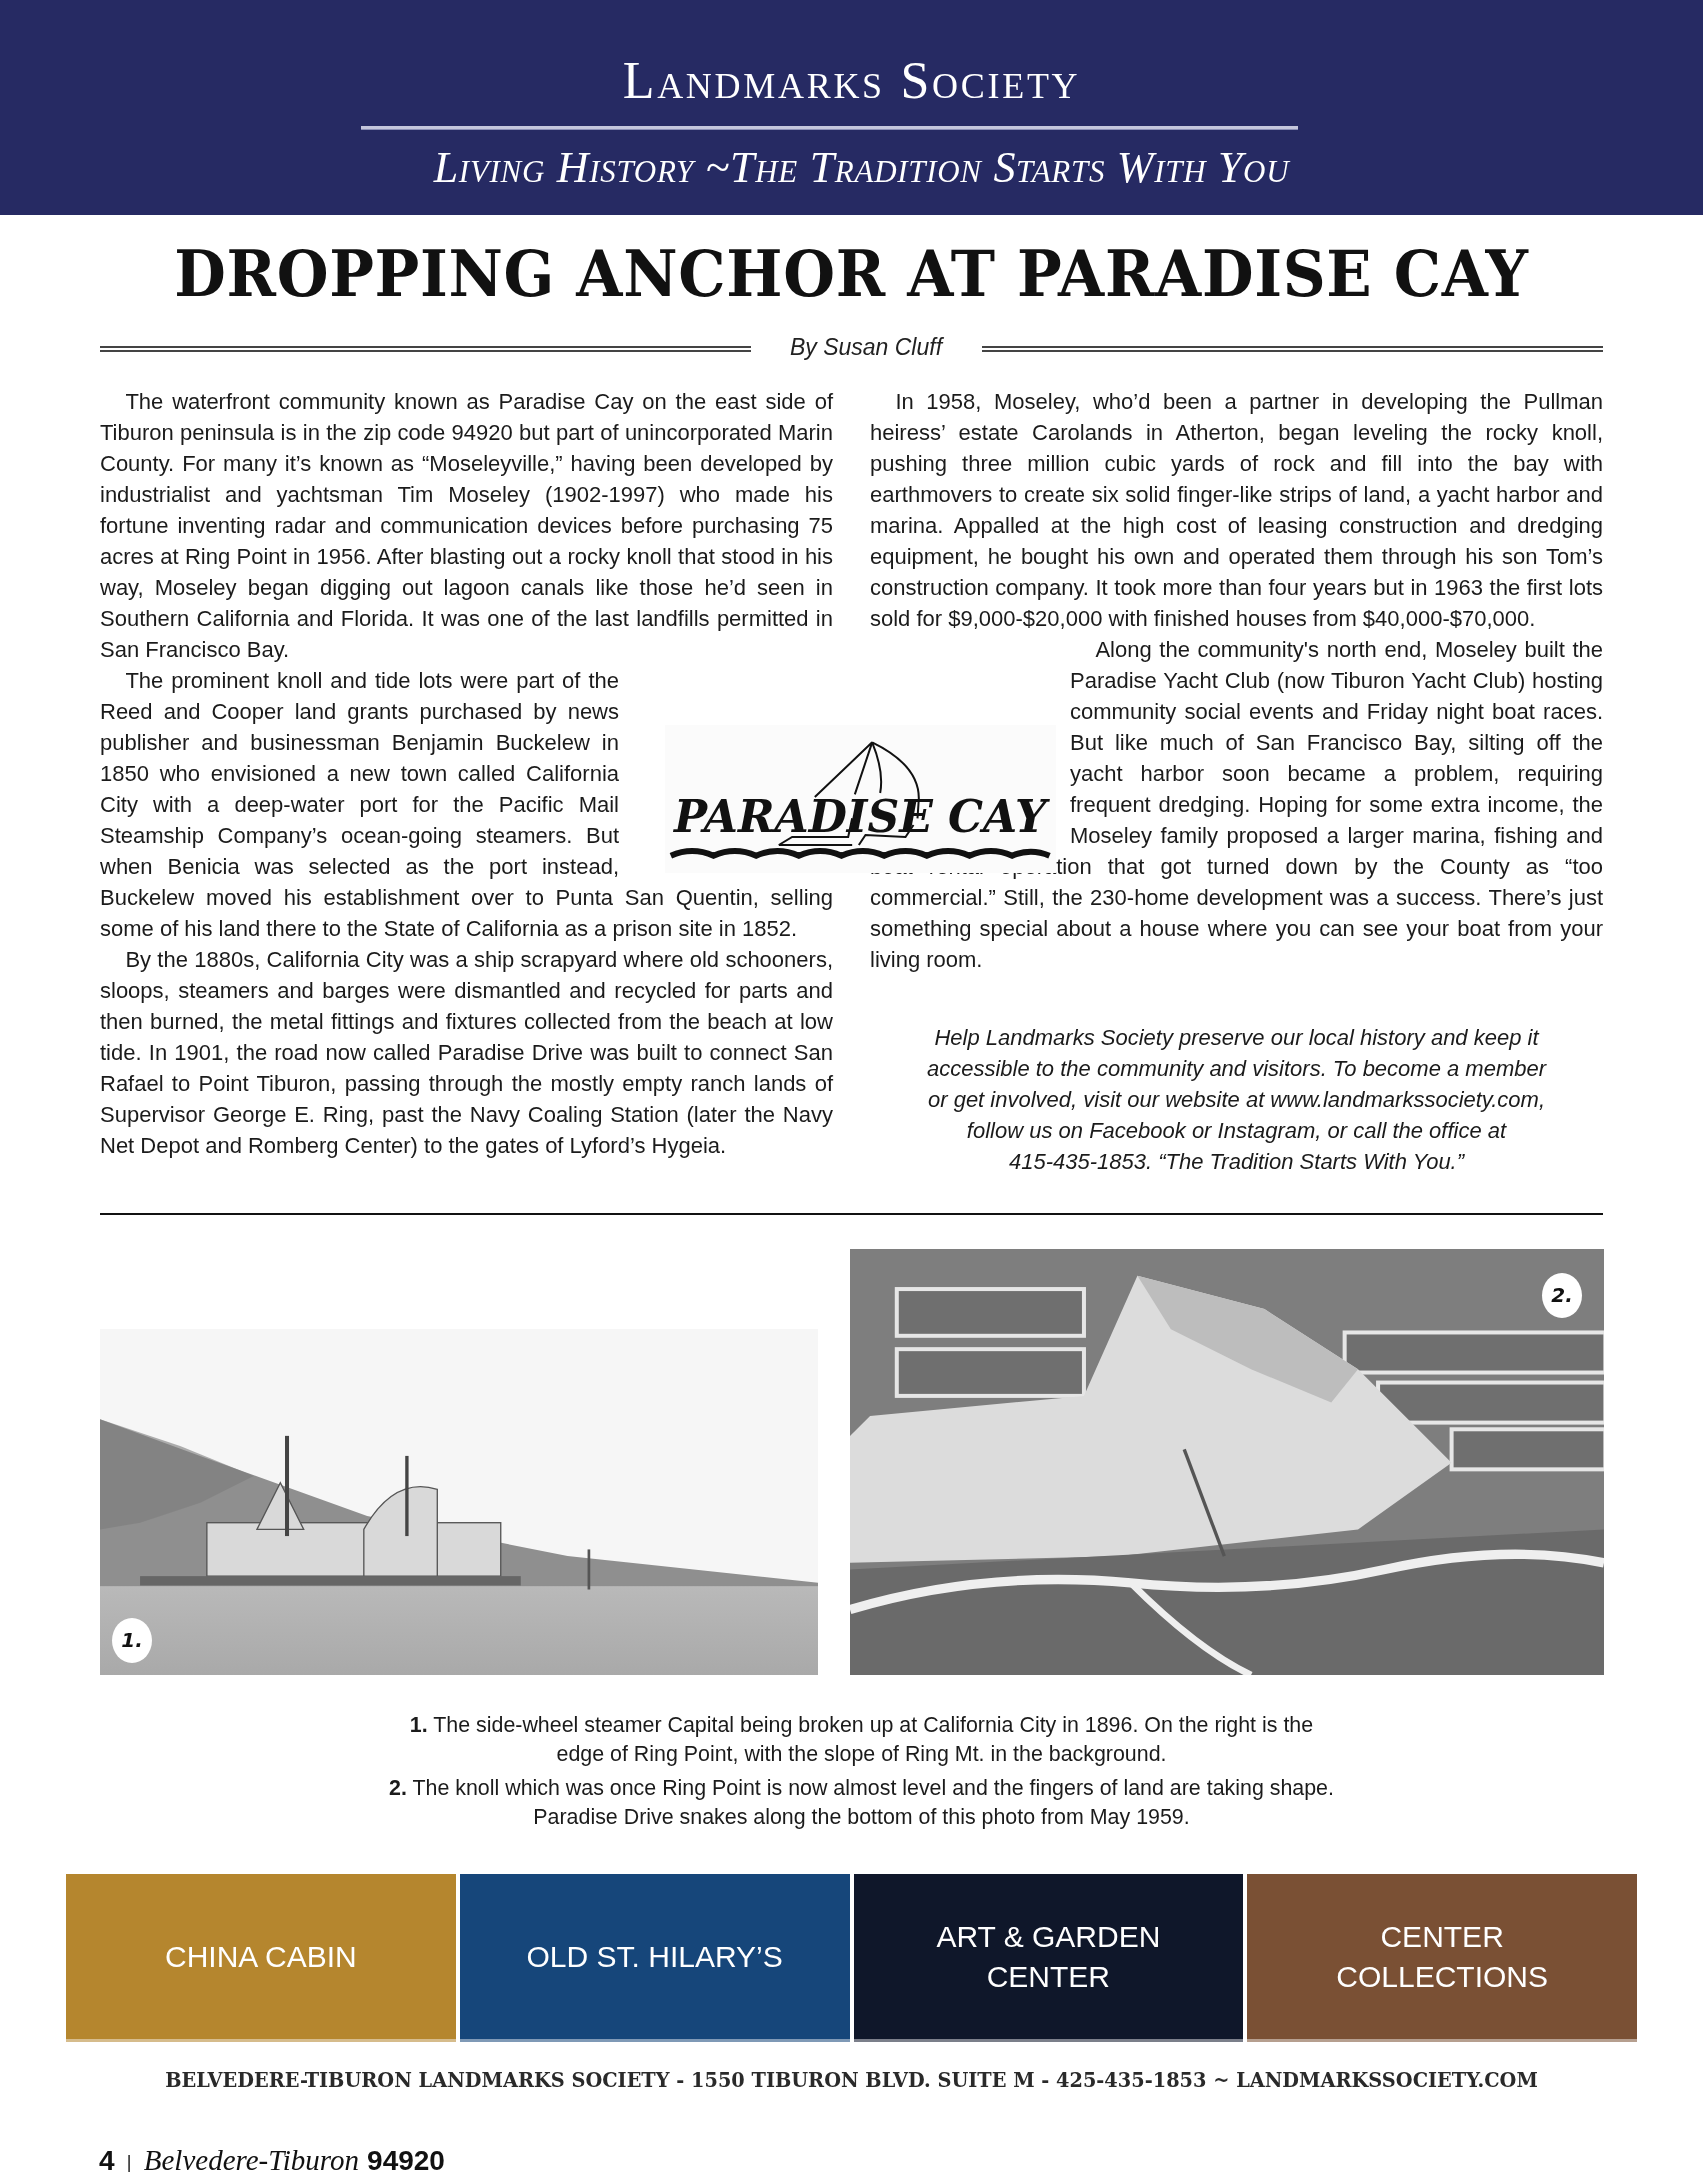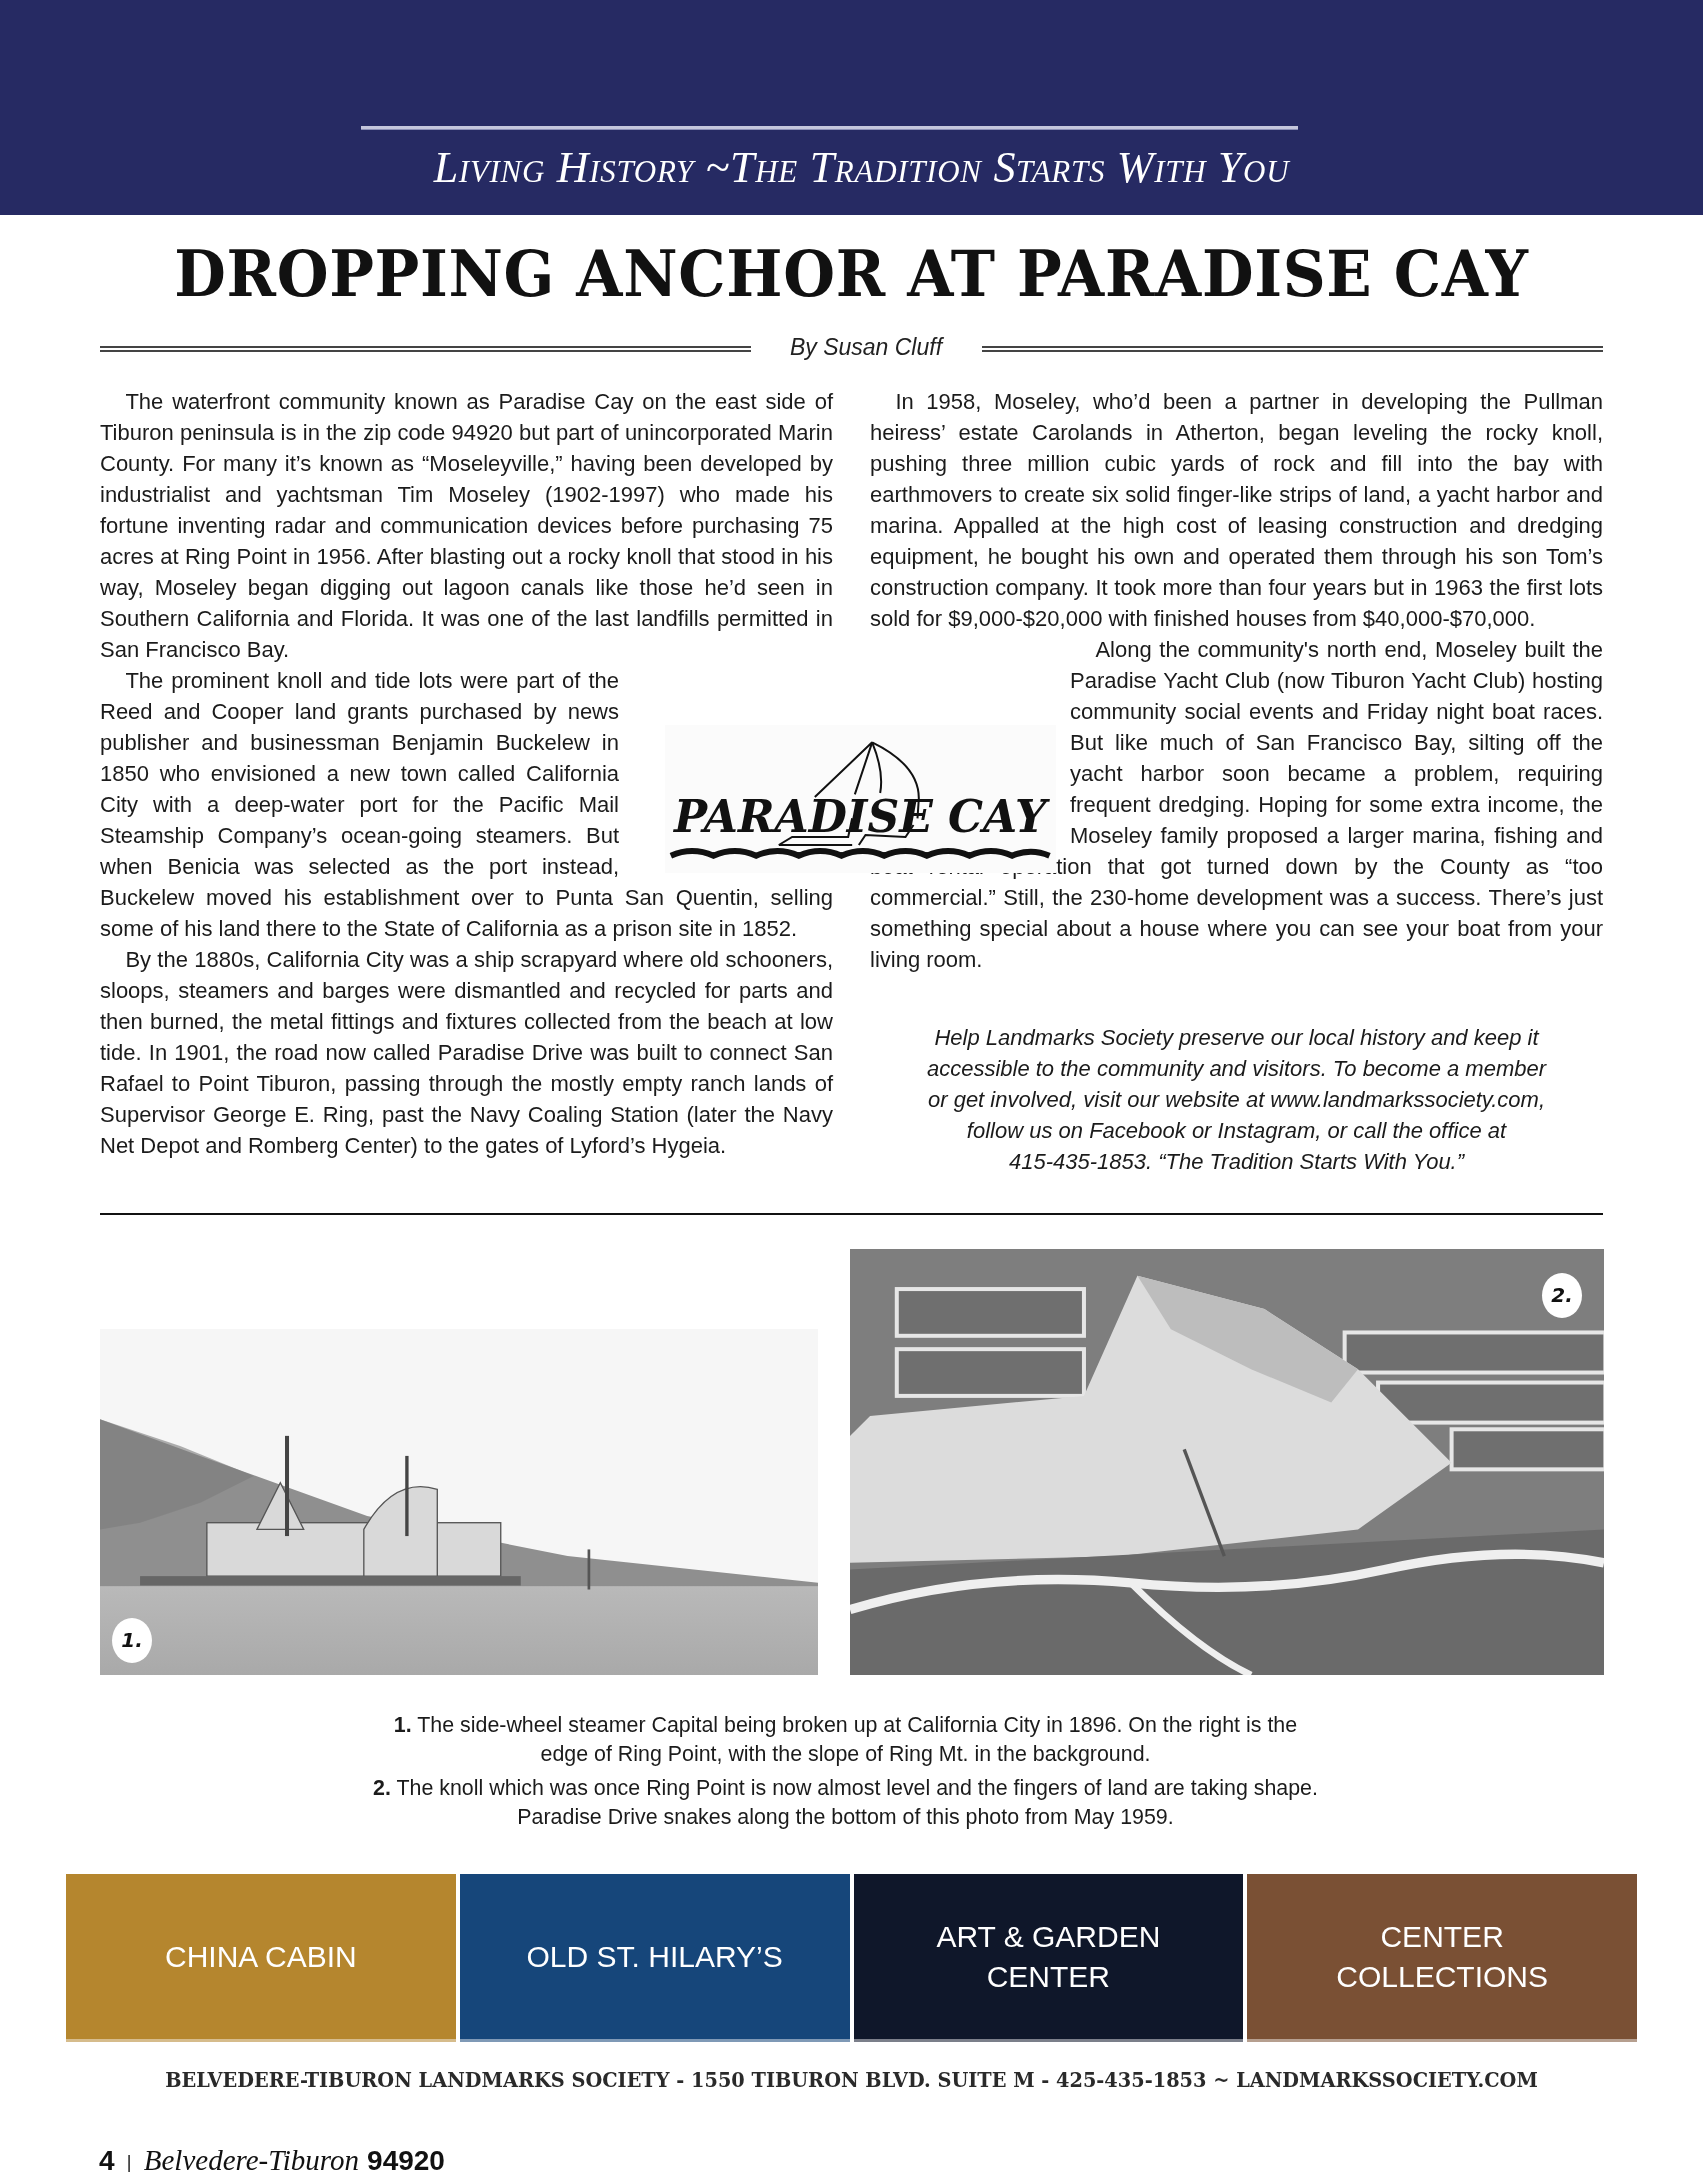--- a/index.html
+++ b/index.html
@@ -51,21 +51,21 @@
   .photo1 { left: 100px; top: 1329px; width: 718px; height: 346px; background: #f7f7f7; }
   .photo2 { left: 850px; top: 1249px; width: 754px; height: 426px; background: #8a8a8a; }
   .photo svg { width: 100%; height: 100%; display: block; }
   .badge { position: absolute; width: 40px; height: 40px; border-radius: 50%; background: #fff;
     font-family: "DejaVu Sans", sans-serif; font-weight: bold; font-style: italic; font-size: 20px;
     color: #111; text-align: center; line-height: 40px; }
   .badge1 { left: 112px; top: 1618px; width: 40px; height: 45px; line-height: 45px; }
   .badge2 { left: 1542px; top: 1273px; width: 40px; height: 45px; line-height: 45px; }
 
   
-  .captions { position: absolute; left: 368px; top: 1711px; width: 955px; text-align: center;
+  .captions { position: absolute; left: 384px; top: 1711px; width: 955px; text-align: center;
     font-family: "Liberation Sans", sans-serif; font-size: 21.4px; line-height: 29px; color: #1b1b1b; }
   .captions .cap { margin-bottom: 5.3px; }
   .captions b { font-weight: bold; }
 
   
   .sites { position: absolute; left: 66px; top: 1874px; width: 1571px; height: 168px; display: flex; gap: 4px; }
   .site { flex: 1 1 0; display: flex; align-items: center; justify-content: center; text-align: center;
     color: #ffffff; font-family: "Liberation Sans", sans-serif; font-size: 30px; line-height: 40px;
     padding: 0 13.4px; border-bottom: 3.3px solid rgba(255,255,255,0.45); }
   .site span { display: block; }
@@ -78,20 +78,21 @@
     color: #111; }
   .folio .num { font-family: "Liberation Sans", sans-serif; font-weight: bold; font-size: 28px; }
   .folio .sep { font-family: "Liberation Sans", sans-serif; font-size: 20px; margin: 0 12px; color: #333; }
   .folio .pub { font-family: "Liberation Serif", serif; font-style: italic; font-size: 29px; }
   .folio .zip { font-family: "Liberation Sans", sans-serif; font-weight: bold; font-size: 28px; margin-left: 8px; }
 </style>
 </head>
 <body>
 
 <header class="masthead">
+  <div class="org">Landmarks Society</div>
   <div class="rule"></div>
   <div class="tagline">Living History ~The Tradition Starts With You</div>
 </header>
 
 <h1 class="title">DROPPING ANCHOR AT PARADISE CAY</h1>
 <div class="byline-row">
   <div class="dbl l"></div>
   <div class="byline">By Susan Cluff</div>
   <div class="dbl r"></div>
 </div>

